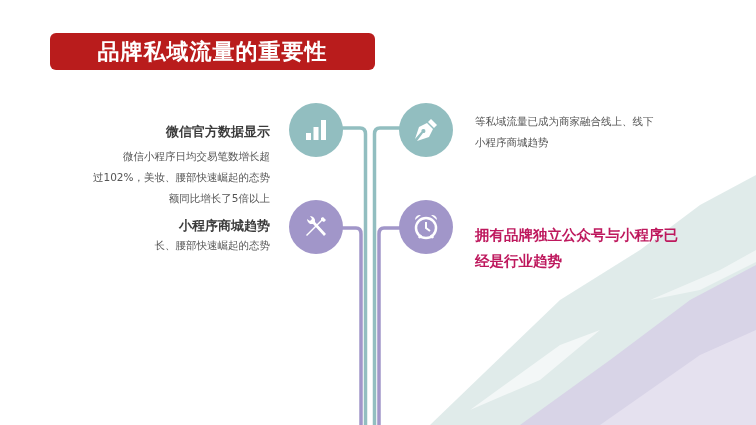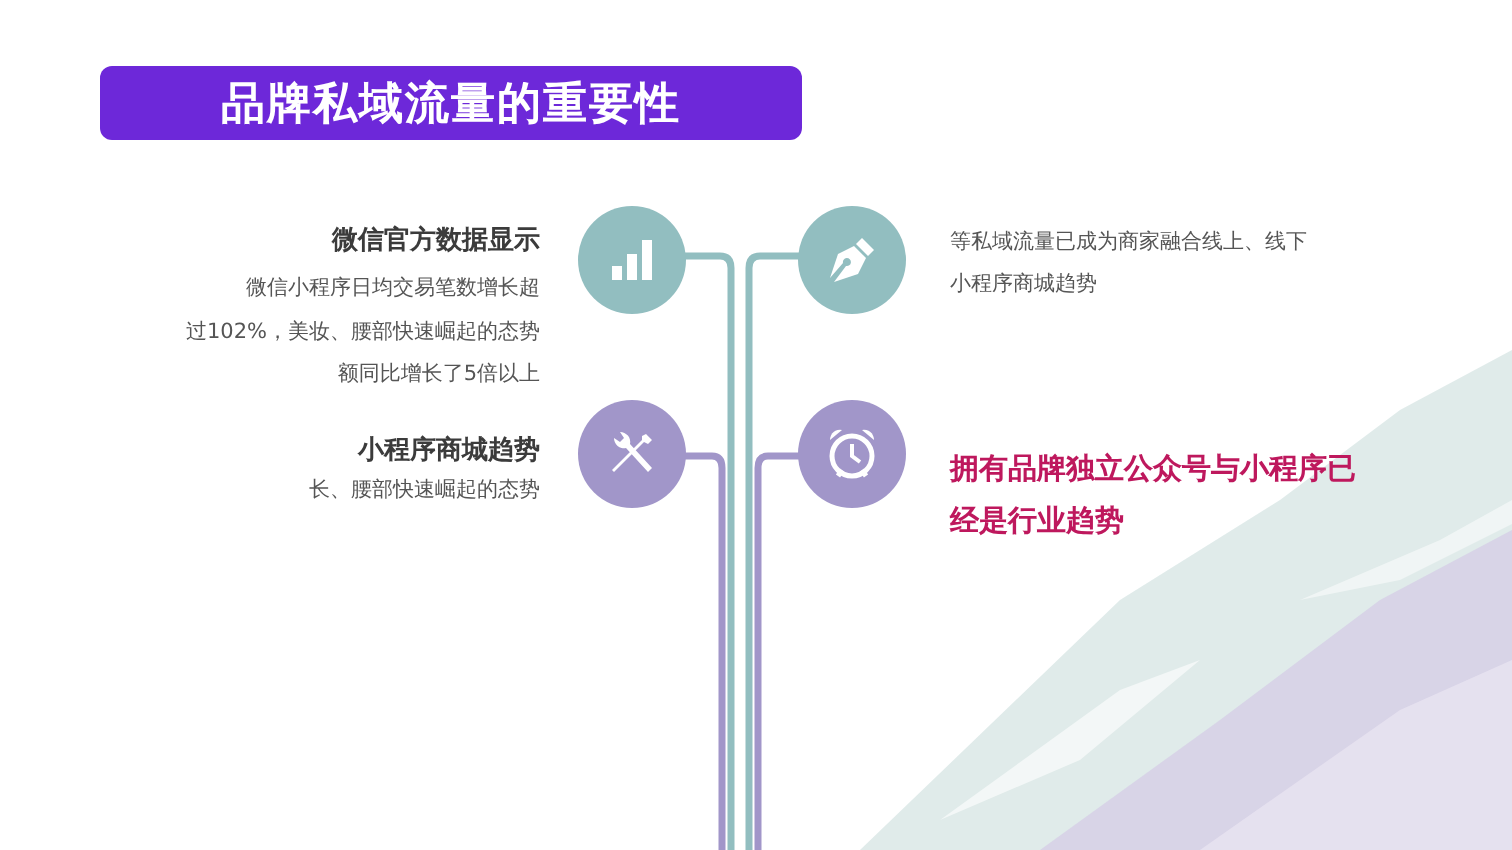--- a/index.html
+++ b/index.html
@@ -1,17 +1,17 @@
 <!DOCTYPE html>
 <html><head>
 <meta charset="utf-8">
 <style>
   html,body{margin:0;padding:0;}
   body{width:756px;height:425px;position:relative;overflow:hidden;background:#ffffff;font-family:"DejaVu Sans","Liberation Sans",sans-serif;}
-  .title-bar{position:absolute;left:50px;top:33px;width:351px;height:37px;border-radius:6px;background:#6d28d9;}
+  .title-bar{position:absolute;left:50px;top:33px;width:325px;height:37px;border-radius:6px;background:#b91c1c;}
   .title-text{position:absolute;left:0;top:0;width:100%;height:100%;display:flex;align-items:center;justify-content:center;color:#ffffff;font-weight:bold;font-size:22px;letter-spacing:1px;}
   .bg-brush{position:absolute;left:0;top:0;width:756px;height:425px;}
   .lines{position:absolute;left:0;top:0;width:756px;height:425px;}
   .circle{position:absolute;width:54px;height:54px;border-radius:50%;display:flex;align-items:center;justify-content:center;}
   .teal{background:#92bec0;}
   .purple{background:#a196c9;}
   .block{position:absolute;color:#3c3c3c;}
   .h{font-weight:bold;font-size:13px;line-height:18px;color:#3b3b3b;}
   .p{font-size:10.5px;line-height:21px;color:#555;}
   .right{text-align:right;}
@@ -63,23 +63,23 @@
 <div class="circle purple" style="left:399px;top:200px;">
   <svg width="30" height="30" viewBox="0 0 30 30">
     <circle cx="15" cy="16" r="10" fill="none" stroke="#fff" stroke-width="2.5"></circle>
     <path d="M4 8 A5 5 0 0 1 10 3 Z" fill="#fff"></path>
     <path d="M26 8 A5 5 0 0 0 20 3 Z" fill="#fff"></path>
     <path d="M15 10 L15 16 L19 19" stroke="#fff" stroke-width="2" fill="none"></path>
     <path d="M8 26 L10 23 M22 26 L20 23" stroke="#fff" stroke-width="2.5"></path>
   </svg>
 </div>
 
-<div class="block right" style="right:486px;top:112px;width:240px;">
+<div class="block right" style="right:486px;top:123px;width:240px;">
   <div class="h">微信官方数据显示</div>
-  <div class="p" style="margin-top:5px;font-family:Liberation Mono, monospace;">微信小程序日均交易笔数增长超</div>
+  <div class="p" style="margin-top:5px;">微信小程序日均交易笔数增长超</div>
   <div class="p">过102%，美妆、腰部快速崛起的态势</div>
   <div class="p">额同比增长了5倍以上</div>
 </div>
 
 <div class="block" style="left:475px;top:108px;width:240px;">
   <div class="p" style="margin-top:3px;">等私域流量已成为商家融合线上、线下</div>
   <div class="p">小程序商城趋势</div>
 </div>
 
 <div class="block right" style="right:486px;top:217px;width:240px;">

